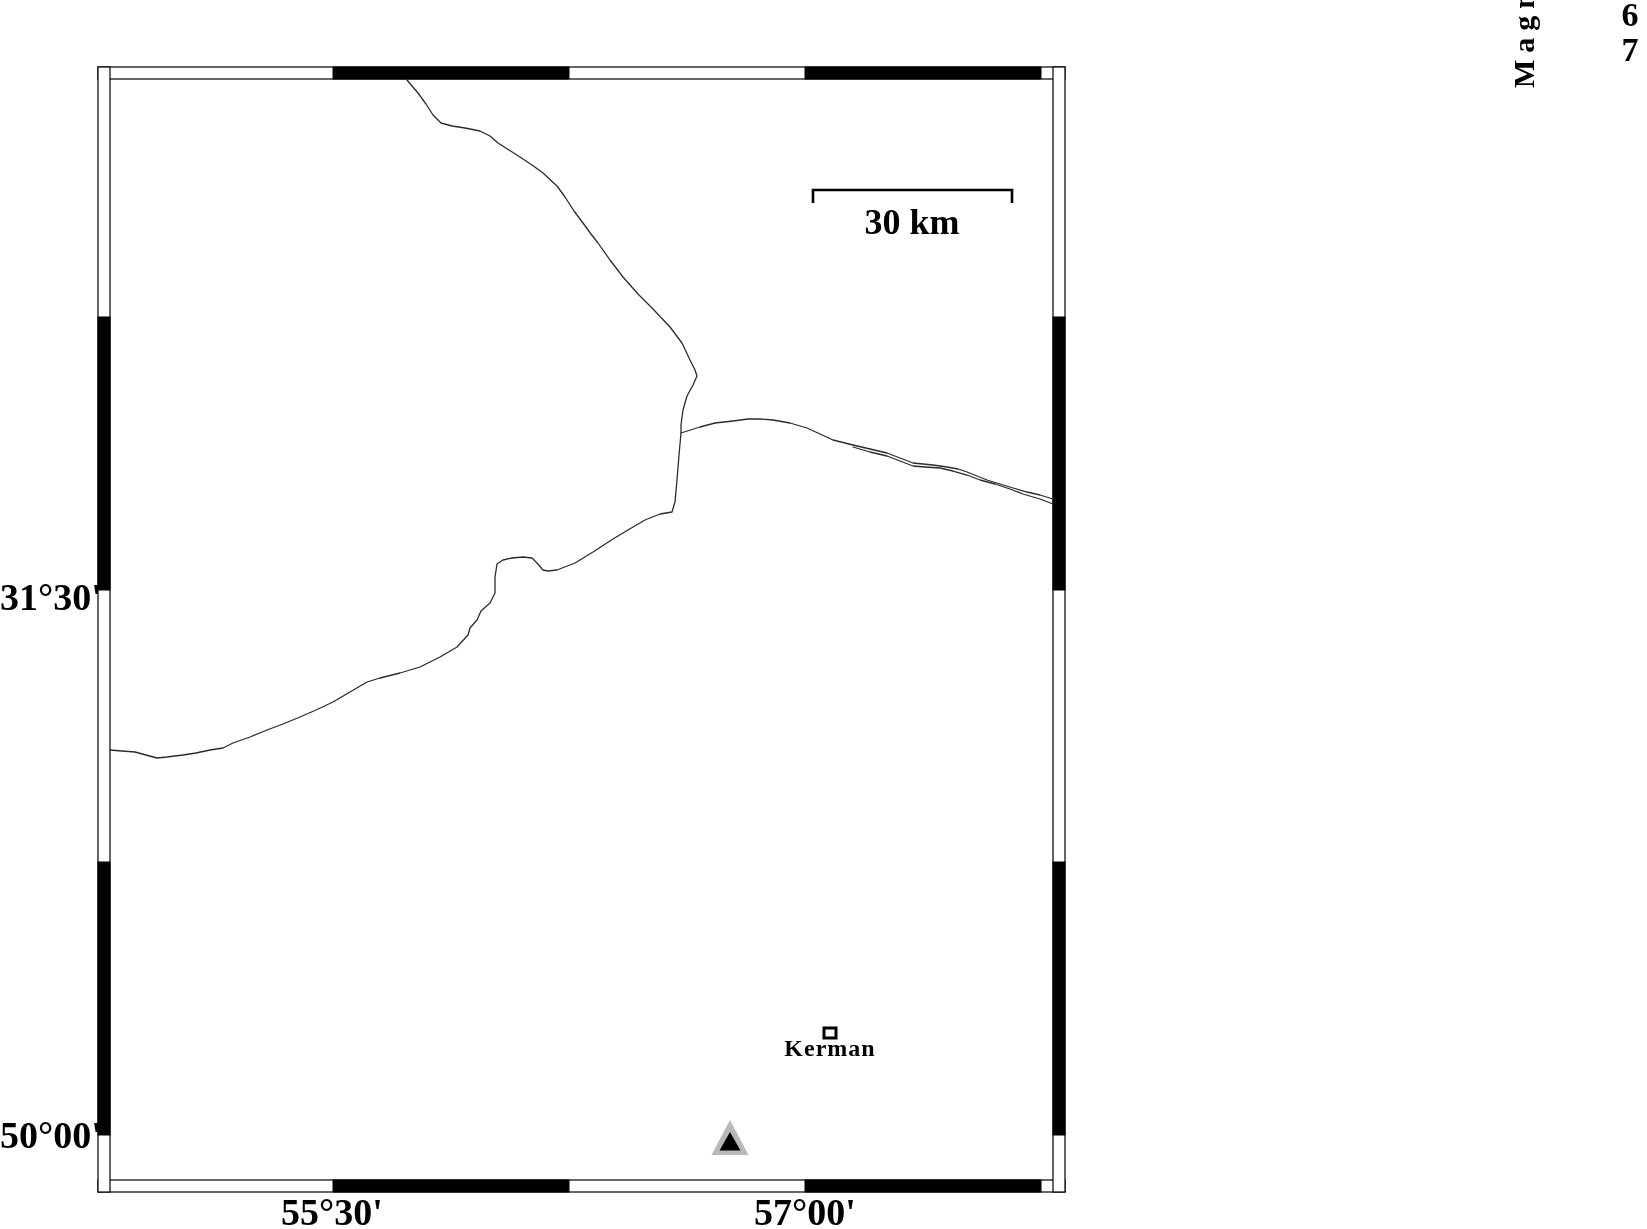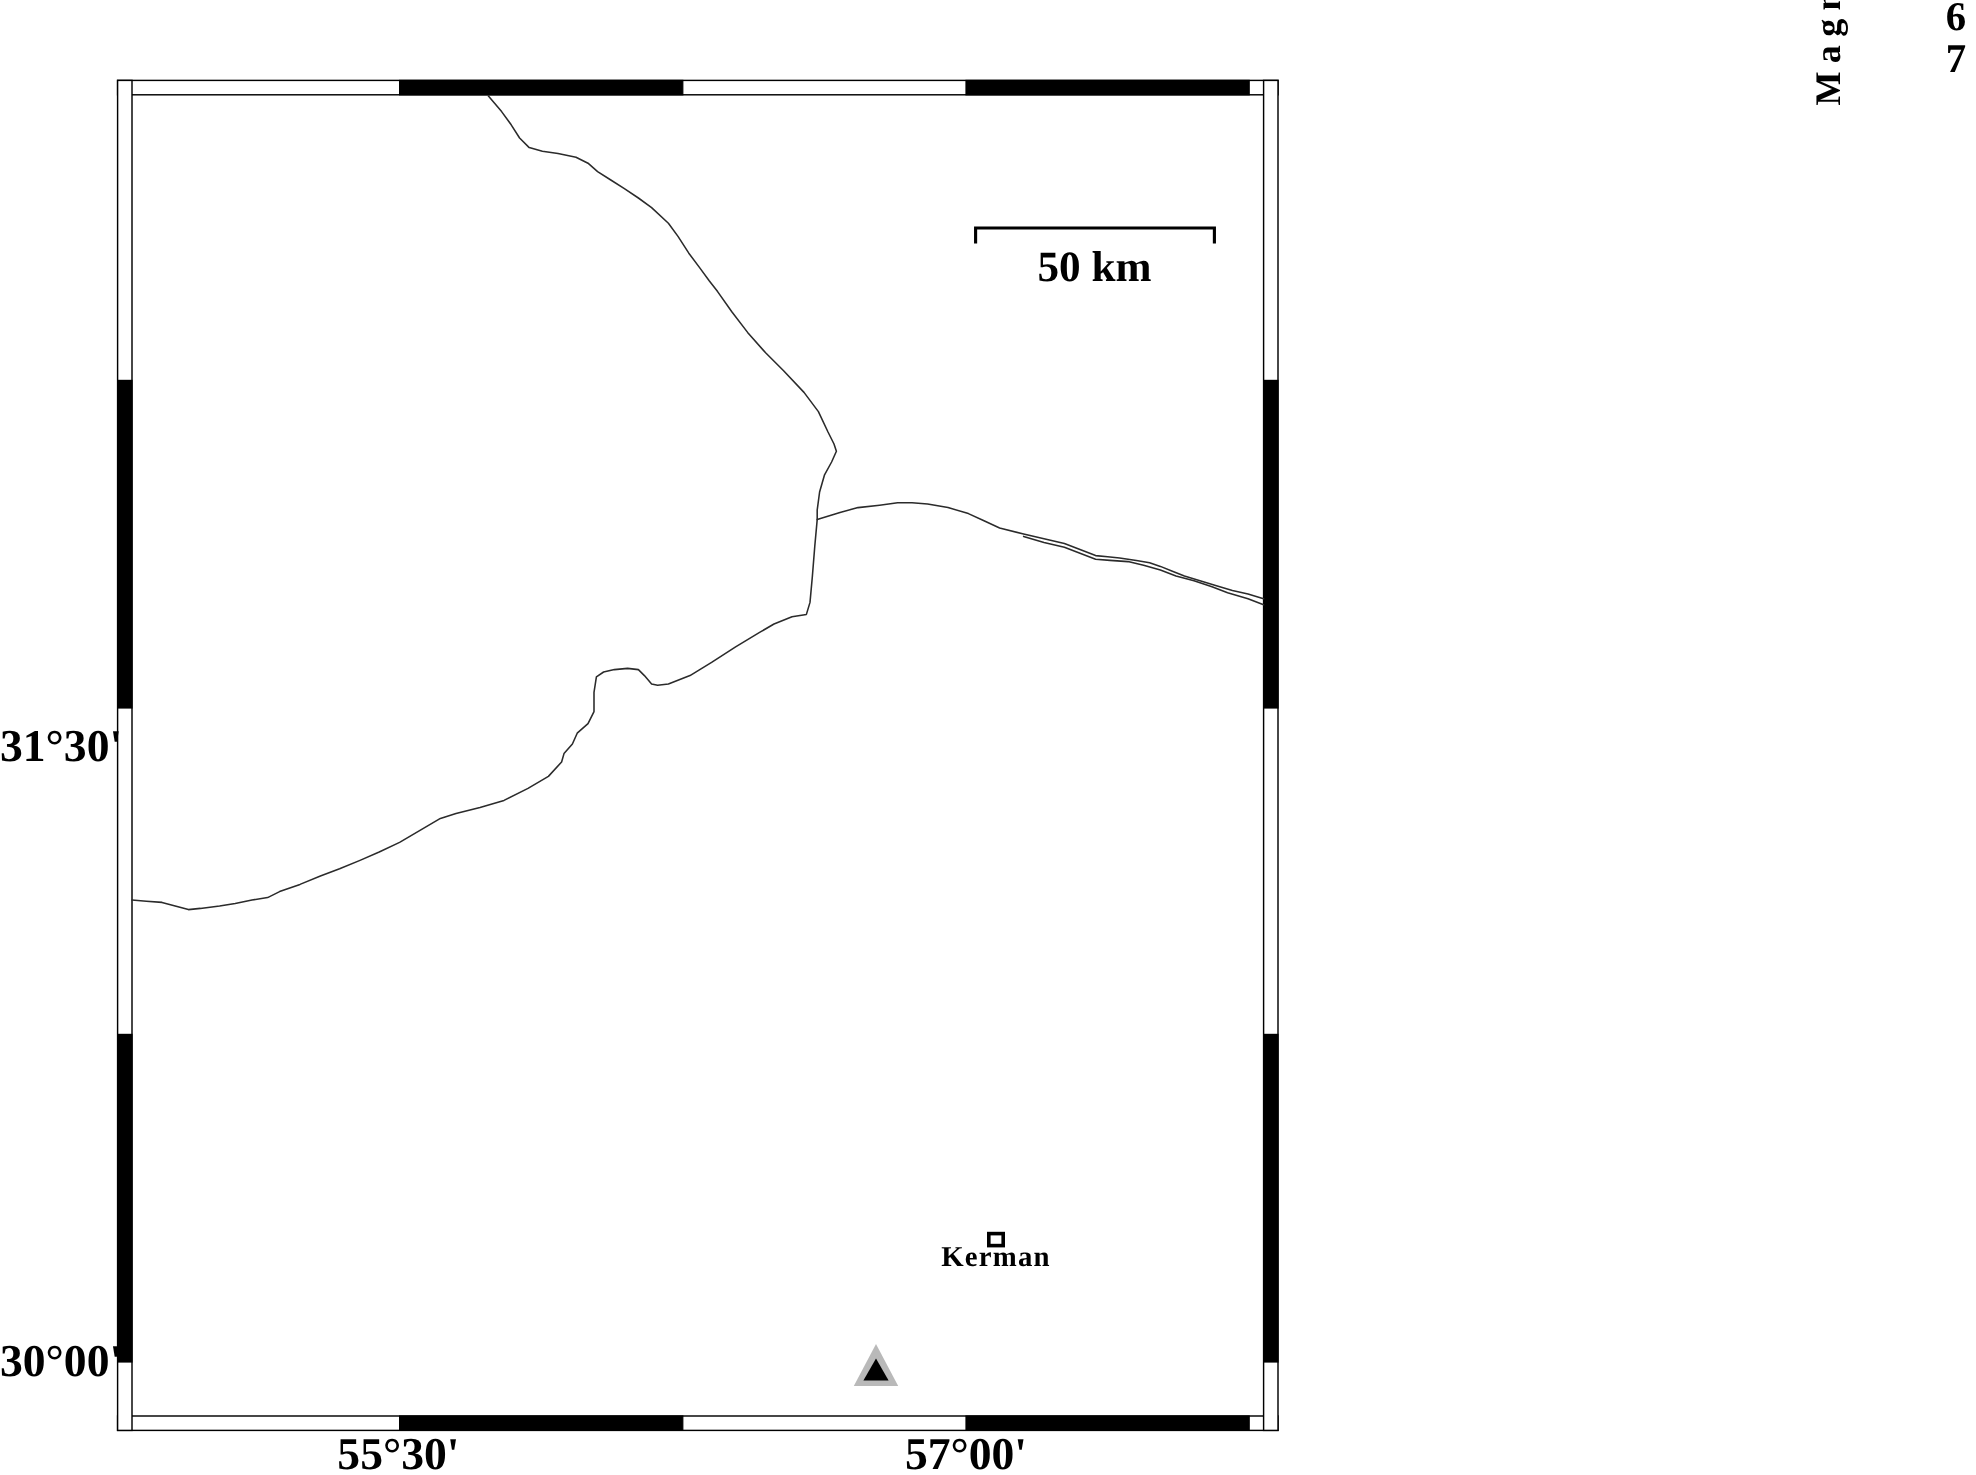--- a/index.html
+++ b/index.html
@@ -64,26 +64,26 @@
     <path class="scalebar" d="M813,203 L813,190 L1012,190 L1012,203"></path>
 
     <rect class="citysq" x="824" y="1028" width="12" height="10"></rect>
 
     <g>
       <polygon points="730,1120 748.5,1155 711.5,1155" fill="#b9b9b9"></polygon>
       <polygon points="730,1132 740.5,1150.5 719.5,1150.5" fill="#000000"></polygon>
     </g>
   </svg>
 
-  <div class="lbl lat-lbl" style="top:597px;">31°30'</div>
-  <div class="lbl lat-lbl" style="top:1110px;">30°00'</div>
+  <div class="lbl lat-lbl" style="top:572px;">31°30'</div>
+  <div class="lbl lat-lbl" style="top:1110px;">50°00'</div>
   <div class="lbl lon-lbl" style="left:232px;top:1192px;">55°30'</div>
   <div class="lbl lon-lbl" style="left:705px;top:1192px;">57°00'</div>
 
-  <div class="lbl scale-lbl">50 km</div>
+  <div class="lbl scale-lbl">30 km</div>
 
   <div class="lbl city-lbl">Kerman</div>
 
   <div class="lbl legend-title">Magnitude</div>
   <div class="lbl legend-num" style="top:-2px;">6</div>
   <div class="lbl legend-num" style="top:33px;">7</div>
 
 </div>
 
 </body></html>

